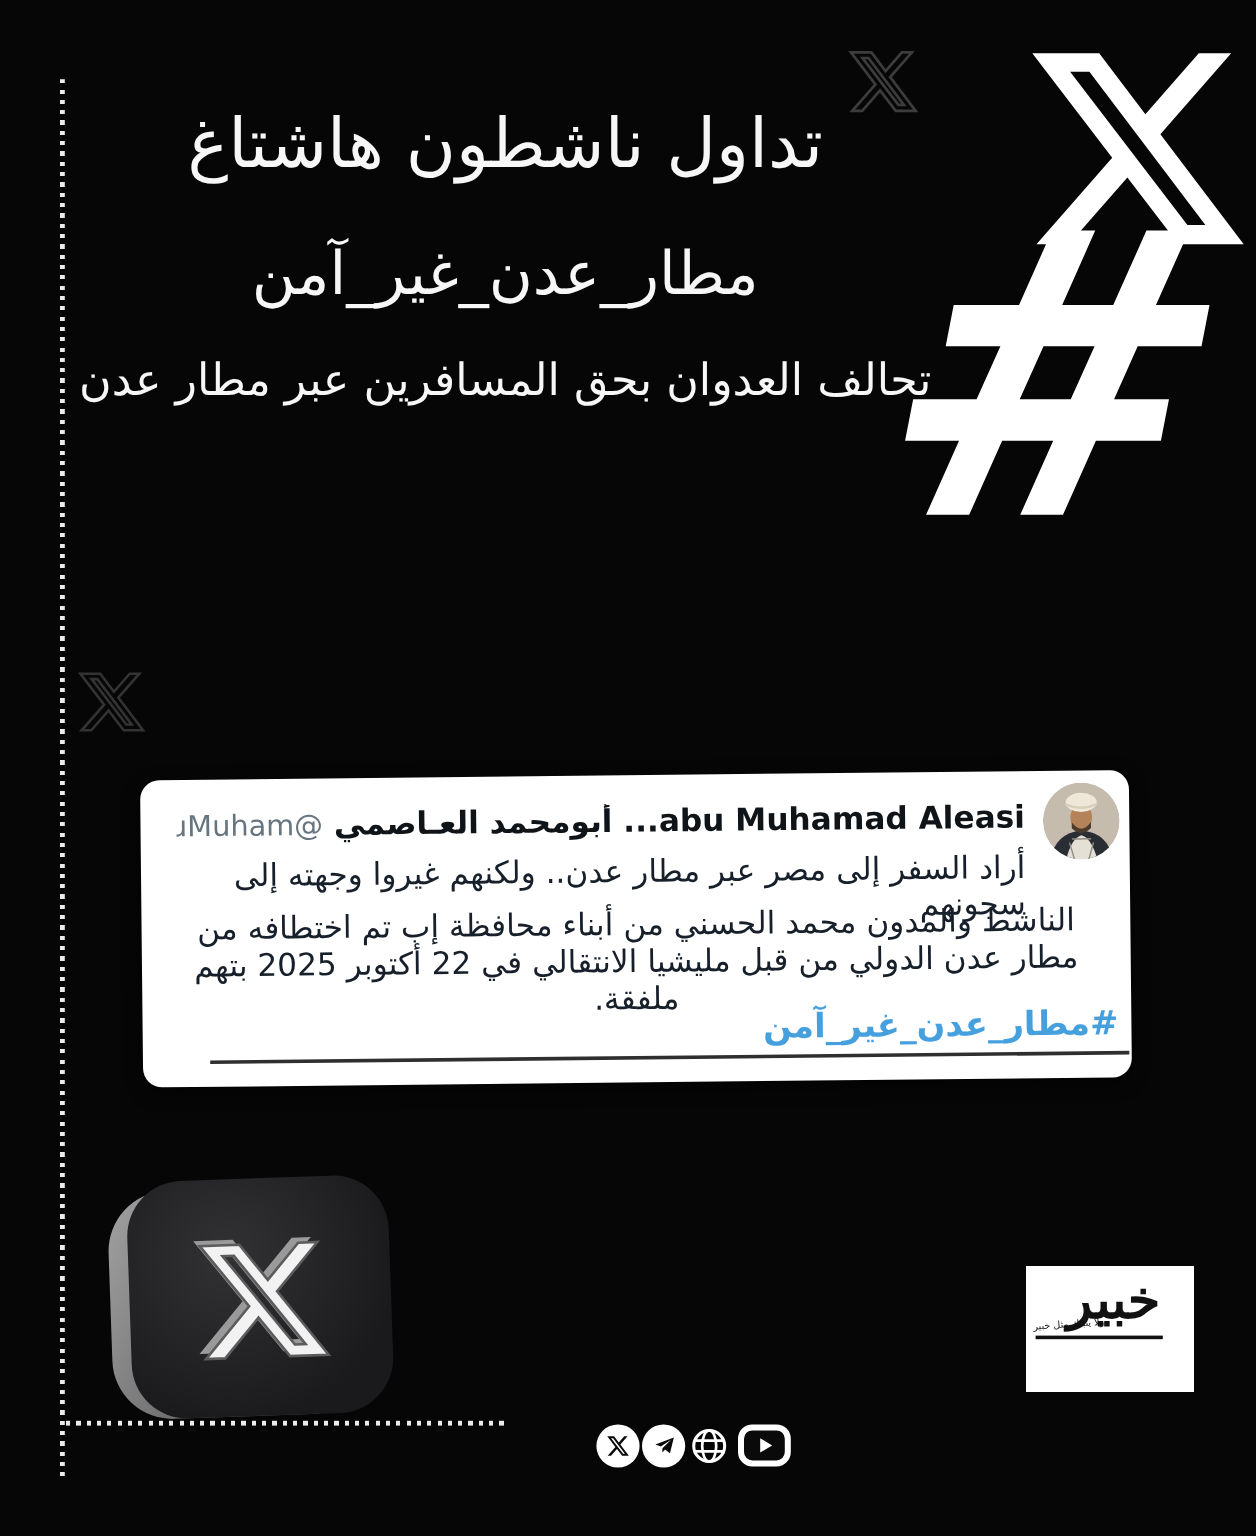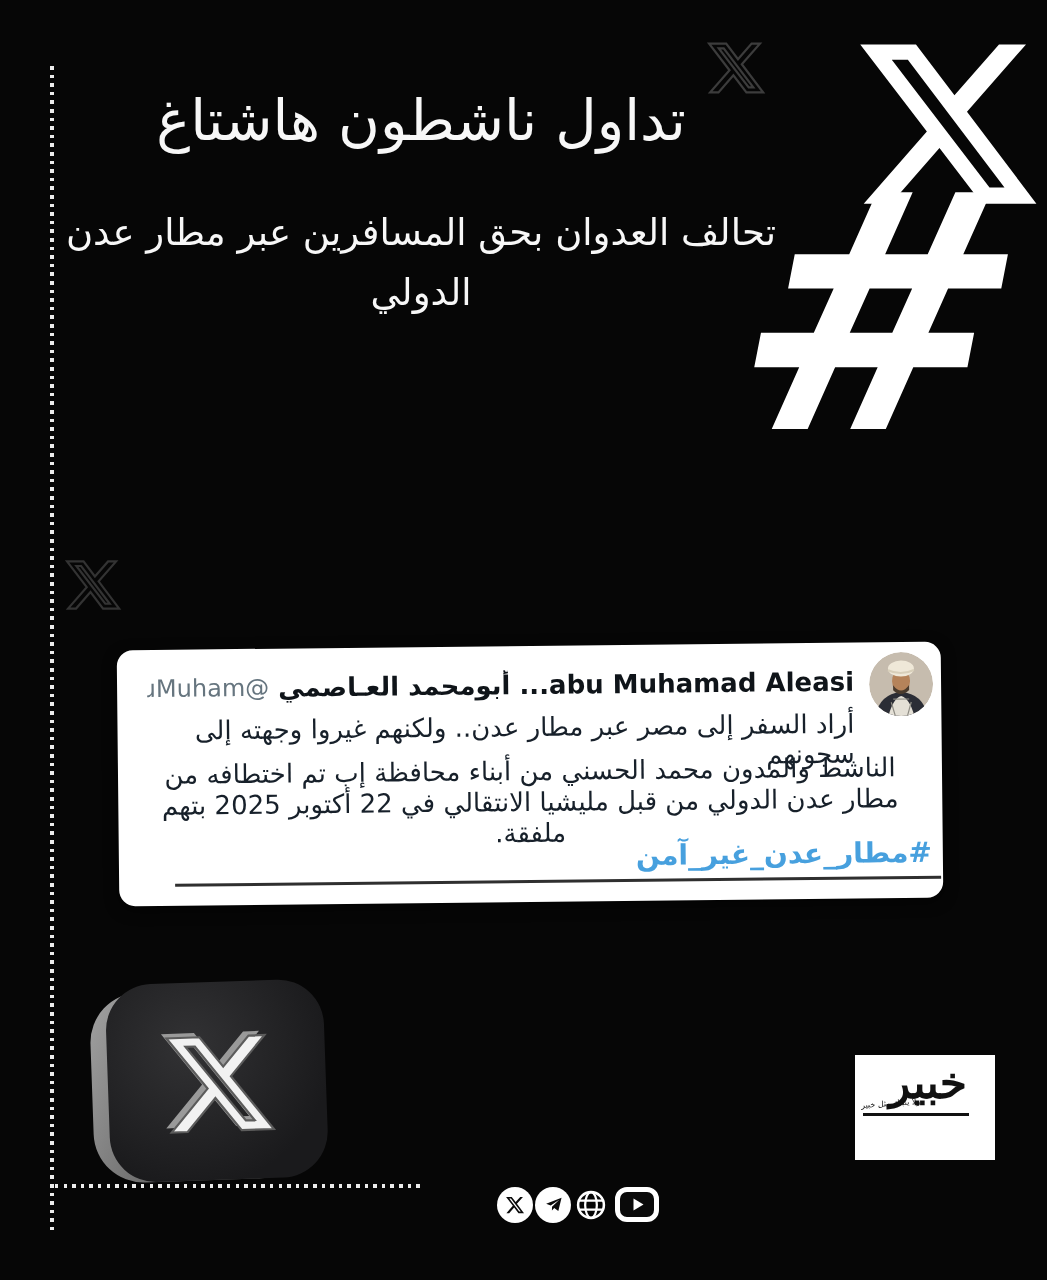--- a/index.html
+++ b/index.html
@@ -72,22 +72,22 @@
   </svg>
 
   <svg class="abs" style="left:850px;top:26px" width="196" height="196" viewBox="0 0 24 24">
     <path d="M18.244 2.25h3.308l-7.227 8.26 8.502 11.24H16.17l-5.214-6.817L4.99 21.75H1.68l7.73-8.835L1.254 2.25H8.08l4.713 6.231zm-1.161 17.52h1.833L7.084 4.126H5.117z" fill="#ffffff"></path>
   </svg>
 
   <div class="abs big-hash">#</div>
 
   <div class="abs headline">
     <div class="hl-1">تداول ناشطون هاشتاغ</div>
+    <div class="hl-2">مطار_عدن_غير_آمن</div>
     <div class="hl-sub">تحالف العدوان بحق المسافرين عبر مطار عدن</div>
-    <div class="hl-sub">الدولي</div>
   </div>
 
   <svg class="abs" style="left:64px;top:556px" width="58" height="58" viewBox="0 0 24 24">
     <path d="M18.244 2.25h3.308l-7.227 8.26 8.502 11.24H16.17l-5.214-6.817L4.99 21.75H1.68l7.73-8.835L1.254 2.25H8.08l4.713 6.231zm-1.161 17.52h1.833L7.084 4.126H5.117z" fill="none" stroke="#333333" stroke-width="0.9"></path>
   </svg>
 
   <div class="abs tweet-card">
 
     <div class="abs tc-avatar">
       <svg width="64" height="64" viewBox="0 0 64 64">

